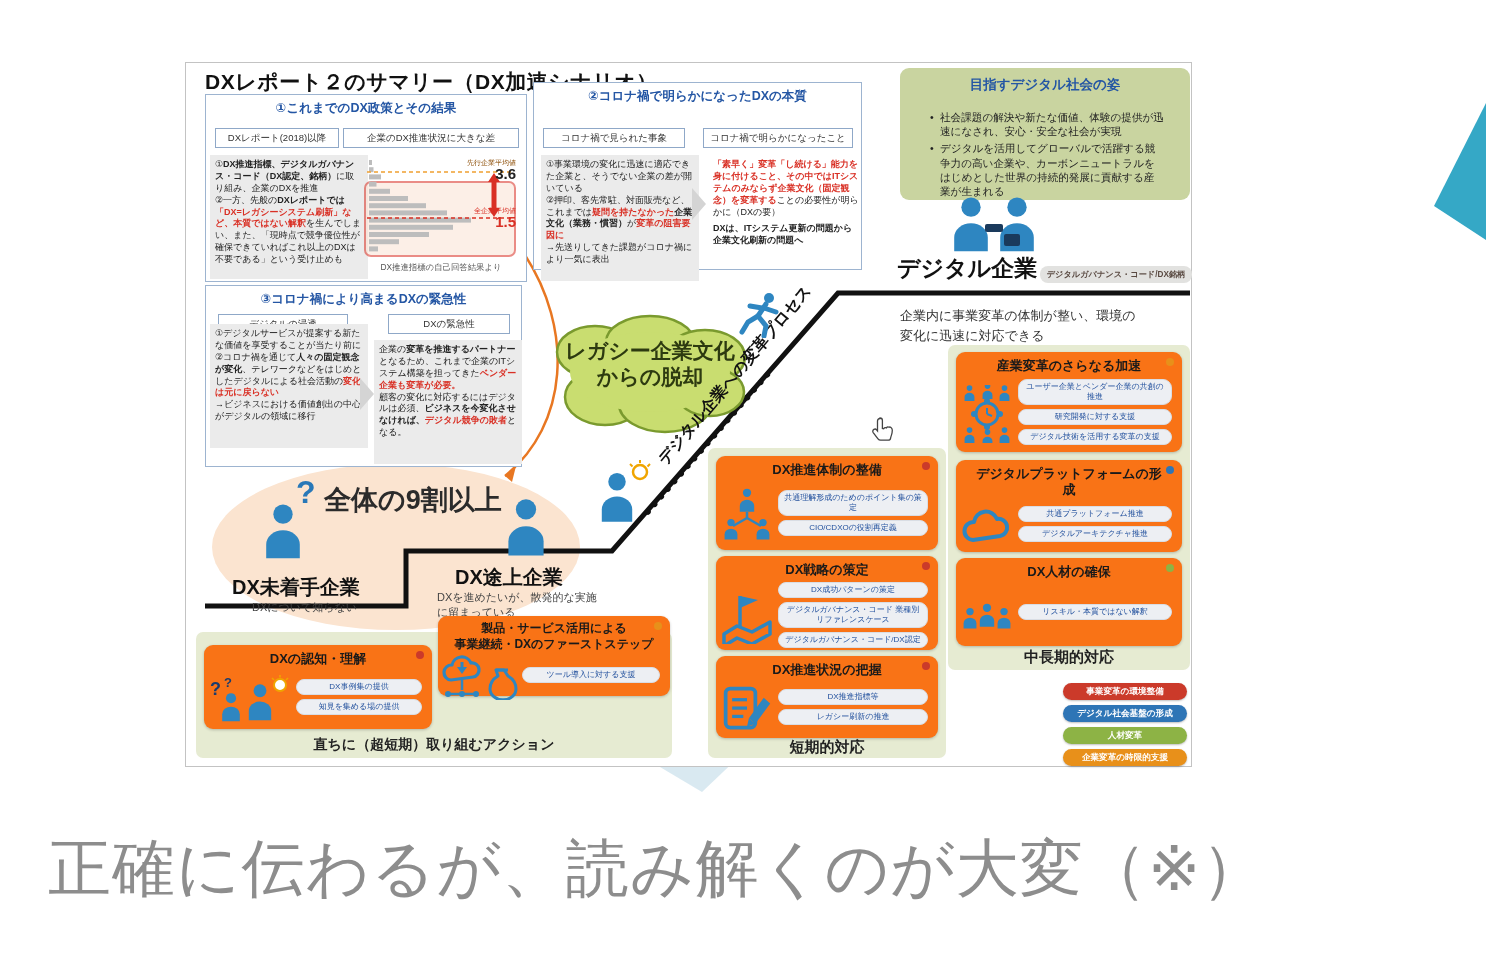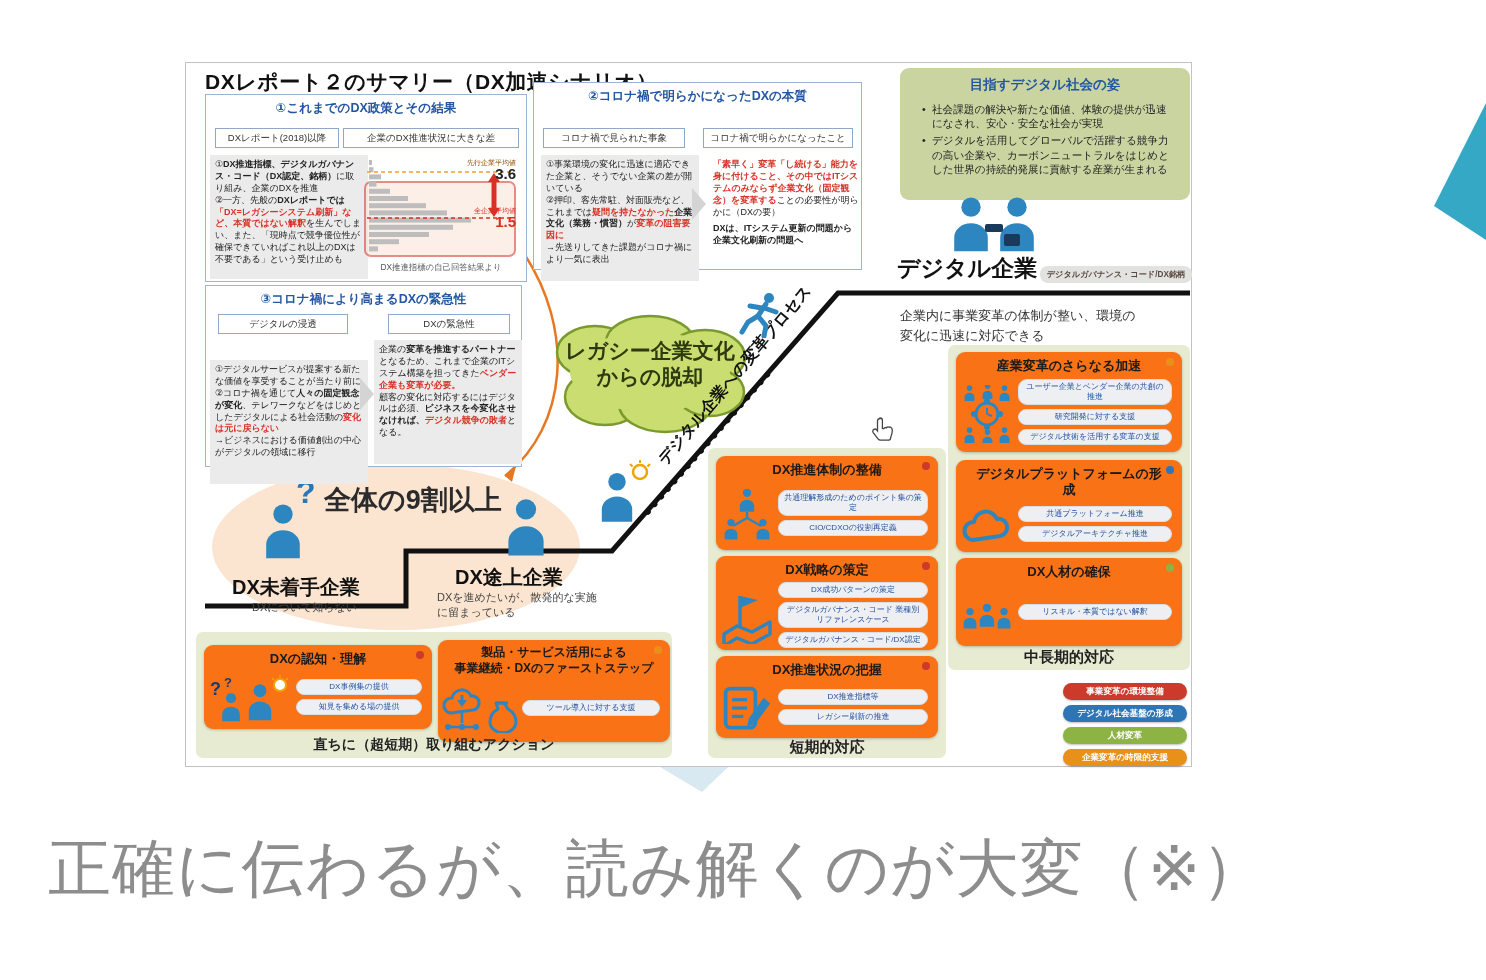--- a/index.html
+++ b/index.html
@@ -12,21 +12,21 @@
   .bx-title{text-align:center;font-weight:bold;color:#2456a4;font-size:12.5px;padding-top:5px;}
   .subhead{position:absolute;border:1px solid #8fa8c8;background:#fff;font-size:9.5px;display:flex;align-items:center;justify-content:center;text-align:center;color:#333;}
   .graybody{position:absolute;background:#ebebeb;font-size:9px;line-height:1.32;padding:4px 5px;color:#222;}
   .whitebody{position:absolute;font-size:9px;line-height:1.32;padding:4px 5px;color:#222;}
   .b{font-weight:bold;}
   .r{color:#d93025;font-weight:bold;}
   .n{}
   .chev{position:absolute;width:0;height:0;border-top:16px solid transparent;border-bottom:16px solid transparent;border-left:14px solid #d4d4d4;}
   .vision{position:absolute;left:900px;top:68px;width:290px;height:132px;background:#c9d4a0;border-radius:9px;}
   .vision h3{margin:8px 0 3px;text-align:center;font-size:13.5px;color:#2456a4;}
-  .vision ul{margin:8px;padding:0 10px 0 14px;list-style:none;}
+  .vision ul{margin:16px;padding:0 10px 0 14px;list-style:none;}
   .vision li{font-size:10.6px;line-height:1.34;color:#222;position:relative;padding-left:10px;margin-bottom:3px;}
   .vision li::before{content:"•";position:absolute;left:0;top:0;}
   .cloudtxt{position:absolute;left:552px;top:338px;width:196px;text-align:center;font-weight:bold;font-size:21px;color:#2d3a10;line-height:1.25;z-index:6;}
   .proc-label{position:absolute;left:662px;top:452px;font-weight:bold;font-size:16px;color:#111;transform:rotate(-50deg);transform-origin:left center;z-index:6;white-space:nowrap;}
   .peach{position:absolute;left:212px;top:464px;width:368px;height:166px;background:#fbe4d0;border-radius:50%;}
   .headline9{position:absolute;left:324px;top:482px;font-size:27px;font-weight:bold;color:#2b2b2b;}
   .bigq{position:absolute;font-weight:bold;color:#2878b8;}
   .seg-title{position:absolute;font-weight:bold;color:#111;}
   .seg-desc{position:absolute;color:#444;}
   .panel{position:absolute;background:#e6ebd2;border-radius:7px;}
@@ -144,21 +144,21 @@
       <li>社会課題の解決や新たな価値、体験の提供が迅速になされ、安心・安全な社会が実現</li>
       <li>デジタルを活用してグローバルで活躍する競争力の高い企業や、カーボンニュートラルをはじめとした世界の持続的発展に貢献する産業が生まれる</li>
     </ul>
   </div>
 
   <div class="bluebox" style="left:205px;top:285px;width:315px;height:180px;z-index:6">
     <div class="bx-title">③コロナ禍により高まるDXの緊急性</div>
   </div>
   <div class="subhead" style="left:218px;top:314px;width:128px;height:18px;z-index:7">デジタルの浸透</div>
   <div class="subhead" style="left:388px;top:314px;width:120px;height:18px;z-index:7">DXの緊急性</div>
-  <div class="graybody" style="left:210px;top:360px;width:148px;height:116px;z-index:7">
+  <div class="graybody" style="left:210px;top:324px;width:148px;height:116px;z-index:7">
     <div><span class="n">①デジタルサービスが提案する新たな価値を享受することが当たり前に</span></div>
     <div><span class="n">②コロナ禍を通じて</span><span class="b">人々の固定観念が変化</span><span class="n">、テレワークなどをはじめとしたデジタルによる社会活動の</span><span class="r">変化は元に戻らない</span></div>
     <div><span class="n">→ビジネスにおける価値創出の中心がデジタルの領域に移行</span></div>
   </div>
   <div class="chev" style="left:360px;top:378px;z-index:7"></div>
   <div class="graybody" style="left:374px;top:340px;width:138px;height:116px;z-index:7">
     <div><span class="n">企業の</span><span class="b">変革を推進するパートナー</span><span class="n">となるため、これまで企業のITシステム構築を担ってきた</span><span class="r">ベンダー企業も変革が必要。</span></div>
     <div><span class="n">顧客の変化に対応するにはデジタルは必須、</span><span class="b">ビジネスを今変化させなければ、</span><span class="r">デジタル競争の敗者</span><span class="n">となる。</span></div>
   </div>
 
@@ -377,21 +377,21 @@
               <line x1="82" y1="5" x2="80" y2="7"></line>
             </g>
       </svg>
         </div>
       <div class="pills">
         <div class="pill">DX事例集の提供</div>
         <div class="pill">知見を集める場の提供</div>
       </div>
     </div>
   </div>
-  <div class="wbox" style="left:438px;top:640px;width:232px;height:102px;z-index:6">
+  <div class="wbox" style="left:438px;top:616px;width:232px;height:80px;z-index:6">
     <span class="dot" style="background:#e8901a"></span>
     <div class="wbox-head" style="font-size:12px;padding-top:5px">製品・サービス活用による</div>
     <div class="wbox-head" style="font-size:12px;padding-top:0">事業継続・DXのファーストステップ</div>
     <div class="wbox-body">
       <div class="icon-cell" style="width:84px">
           <svg width="80" height="46" viewBox="0 0 80 46">
         <path d="M11 26 a7.5 7.5 0 0 1 1-15 a10 10 0 0 1 19-2 a7 7 0 0 1 2 14 z" fill="none" stroke="#2e86c1" stroke-width="3.2" stroke-linejoin="round"></path>
         <line x1="22" y1="16" x2="22" y2="8" stroke="#2e86c1" stroke-width="3"></line>
             <polygon points="22,20 17,13 27,13" fill="#2e86c1"></polygon>
         <g stroke="#2e86c1" stroke-width="2.5">

